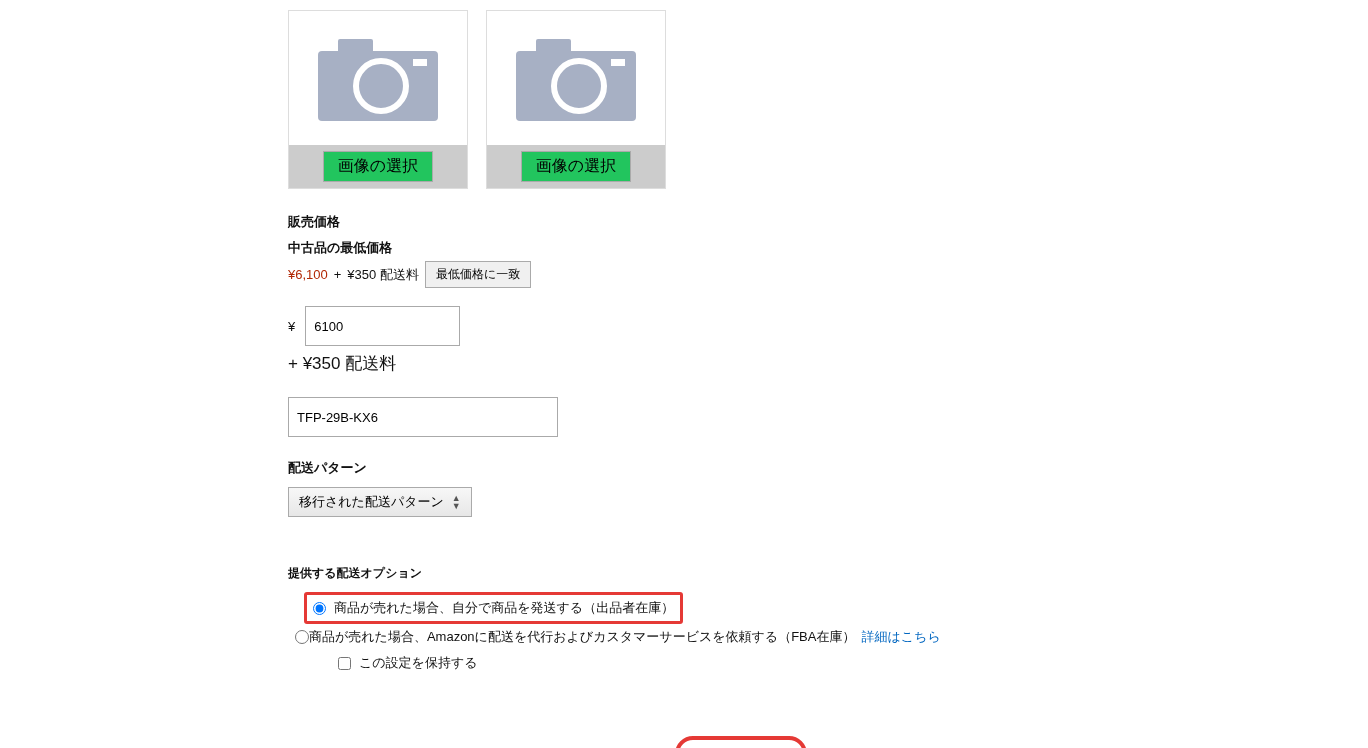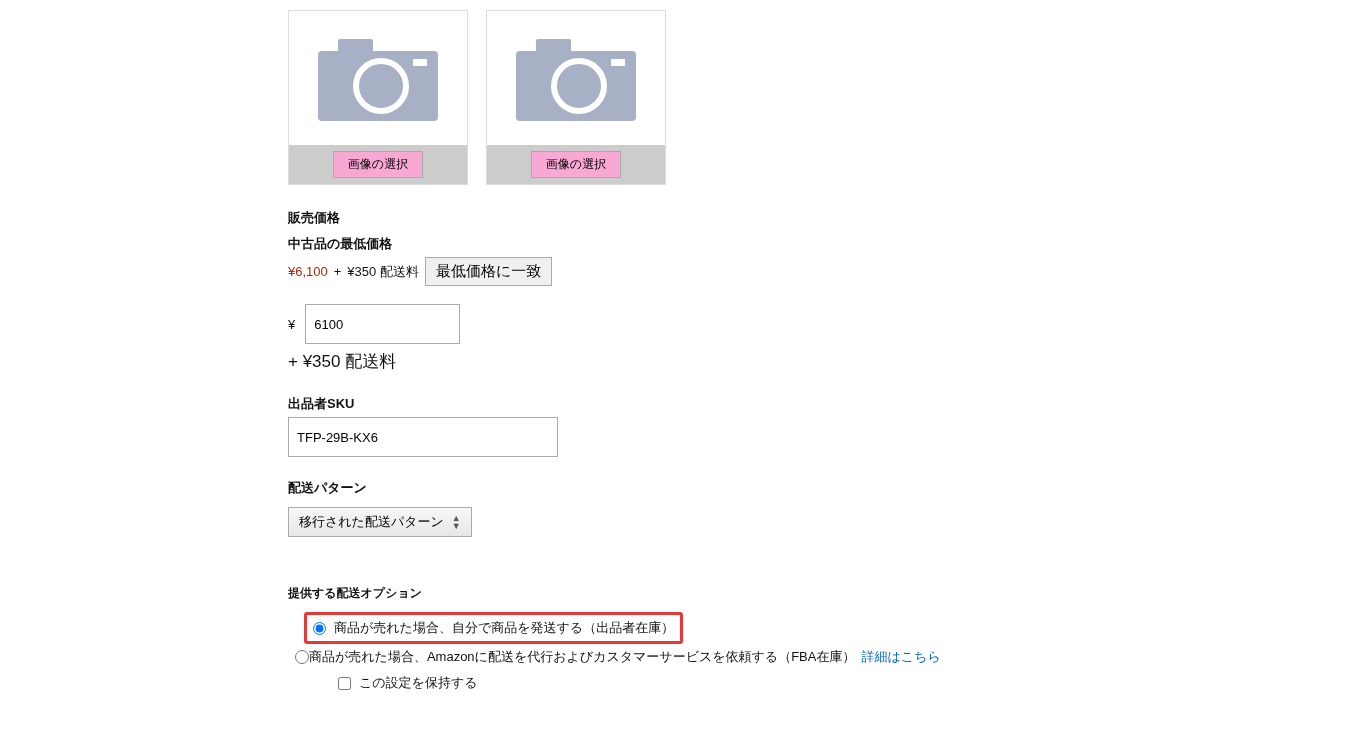--- a/index.html
+++ b/index.html
@@ -33,45 +33,45 @@
       justify-content: center;
       padding: 8px;
     }
     .image-select-bar {
       background: #ccc;
       padding: 6px;
       display: flex;
       justify-content: center;
     }
     .image-select-btn {
-      background: #f9a8d4;
+      background: #22c55e;
       border: 1px solid #aaa;
       padding: 4px 14px;
-      font-size: 12px;
+      font-size: 16px;
       cursor: pointer;
     }
     .section-label {
       font-weight: bold;
       font-size: 13px;
       margin-top: 8px;
       margin-bottom: 4px;
     }
     .price-row {
       display: flex;
       align-items: center;
       gap: 6px;
       margin-bottom: 12px;
       margin-top:4px;
     }
     .red-price { color: #b12704; }
     .match-btn {
       background: #f0f0f0;
       border: 1px solid #aaa;
       padding: 4px 10px;
-      font-size: 15px;
+      font-size: 12px;
       cursor: pointer;
     }
     .price-input-row {
       display: flex;
       align-items: center;
       gap: 10px;
       margin-top: 18px;
     }
     .price-input, .sku-input {
       border: 1px solid #aaa;
@@ -211,21 +211,20 @@
   </div>
 
   <div class="price-input-row">
     <span>¥</span>
     <input class="price-input" type="text" value="6100" style="">
   </div>
   <div class="shipping-below">+ ¥350 配送料</div>
 
   
   <div class="field-group">
-    <div class="section-label">出品者SKU</div>
     <input class="sku-input" type="text" value="TFP-29B-KX6" style="">
   </div>
 
   
   <div class="field-group">
     <div class="section-label">配送パターン</div>
     <button class="dropdown-btn">
       <span>移行された配送パターン</span>
       <span class="dropdown-arrows">▲<br>▼</span>
     </button>

